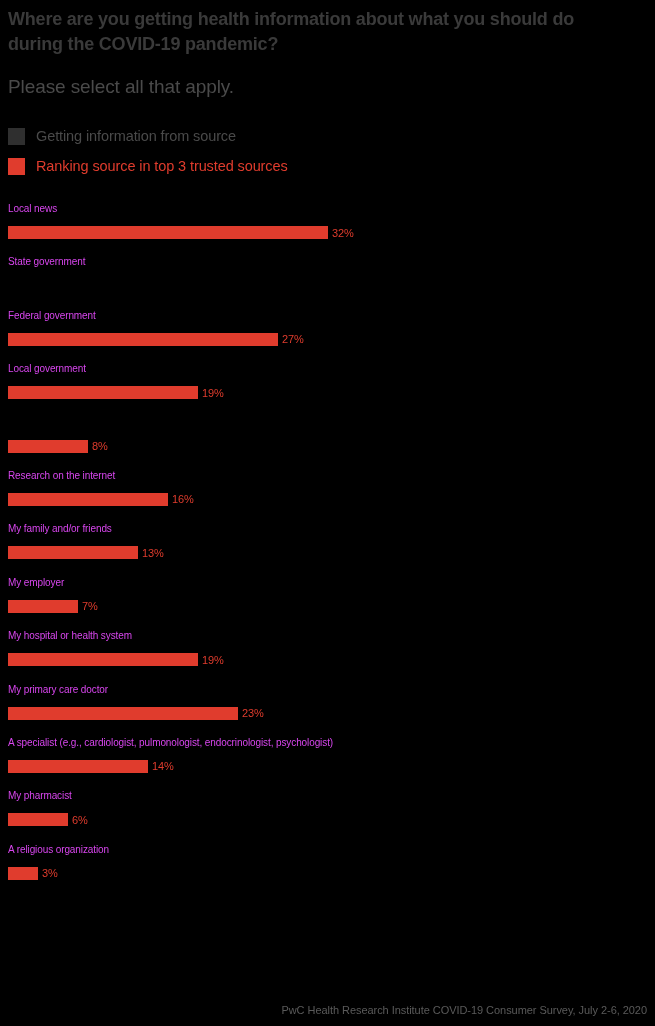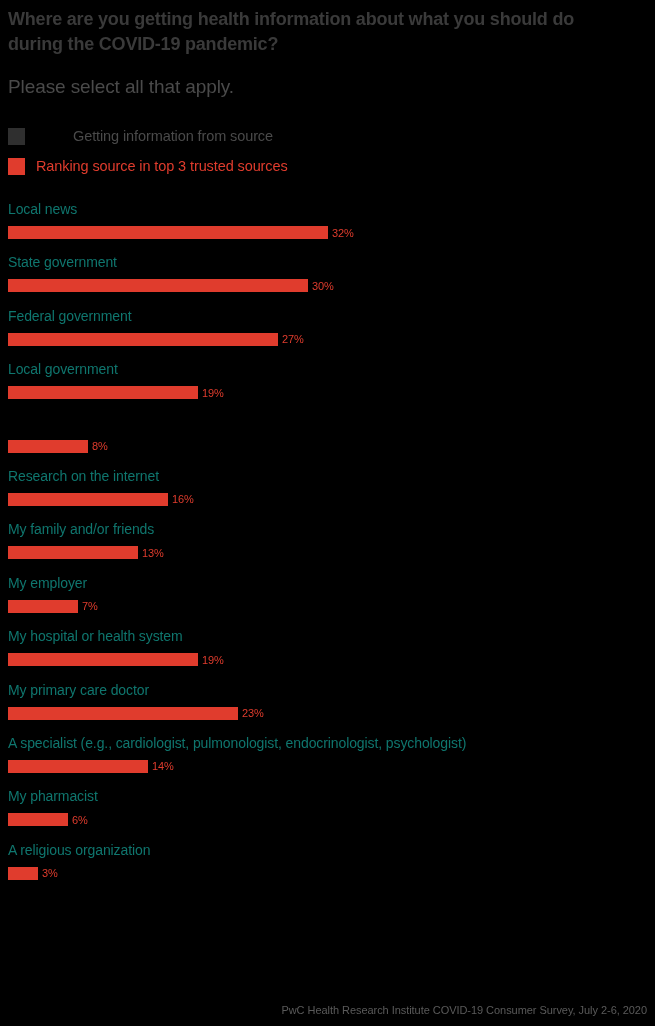--- a/index.html
+++ b/index.html
@@ -62,36 +62,36 @@
     flex: 0 0 17px;
     margin-right: 11px;
   }
   .legend-label {
     font-size: 14.5px;
     line-height: 17px;
     letter-spacing: -0.1px;
     white-space: nowrap;
   }
   .legend-row.getting .legend-swatch { background: #2f2f2f; }
-  .legend-row.getting .legend-label  { color: #4a4a4a; margin-left: 37px; }
+  .legend-row.getting .legend-label  { color: #4a4a4a; }
   .legend-row.ranking .legend-swatch { background: #e03c2d; }
   .legend-row.ranking .legend-label  { color: #e03c2d; }
 
   
   .plot {
     margin-top: 22px;
   }
   .row {
     height: 53.4px;
     position: relative;
   }
   .cat-label {
-    font-size: 14px;
+    font-size: 10px;
     line-height: 18px;
-    color: #0f766e;
+    color: #d946ef;
     letter-spacing: -0.1px;
     white-space: nowrap;
     padding-top: 1px;
   }
   .bar-line {
     position: absolute;
     left: 0;
     top: 27px;
     height: 13px;
     display: flex;
@@ -145,24 +145,20 @@
   <div class="plot" id="plot">
       <div class="row">
         <div class="cat-label">Local news</div>
         <div class="bar-line">
           <div class="bar" style="width: 320px; background: rgb(224, 60, 45);"></div>
           <span class="bar-value" style="color: rgb(224, 60, 45);">32%</span>
         </div>
       </div>
       <div class="row">
         <div class="cat-label">State government</div>
-        <div class="bar-line">
-          <div class="bar" style="width: 300px; background: rgb(224, 60, 45);"></div>
-          <span class="bar-value" style="color: rgb(224, 60, 45);">30%</span>
-        </div>
       </div>
       <div class="row">
         <div class="cat-label">Federal government</div>
         <div class="bar-line">
           <div class="bar" style="width: 270px; background: rgb(224, 60, 45);"></div>
           <span class="bar-value" style="color: rgb(224, 60, 45);">27%</span>
         </div>
       </div>
       <div class="row">
         <div class="cat-label">Local government</div>

